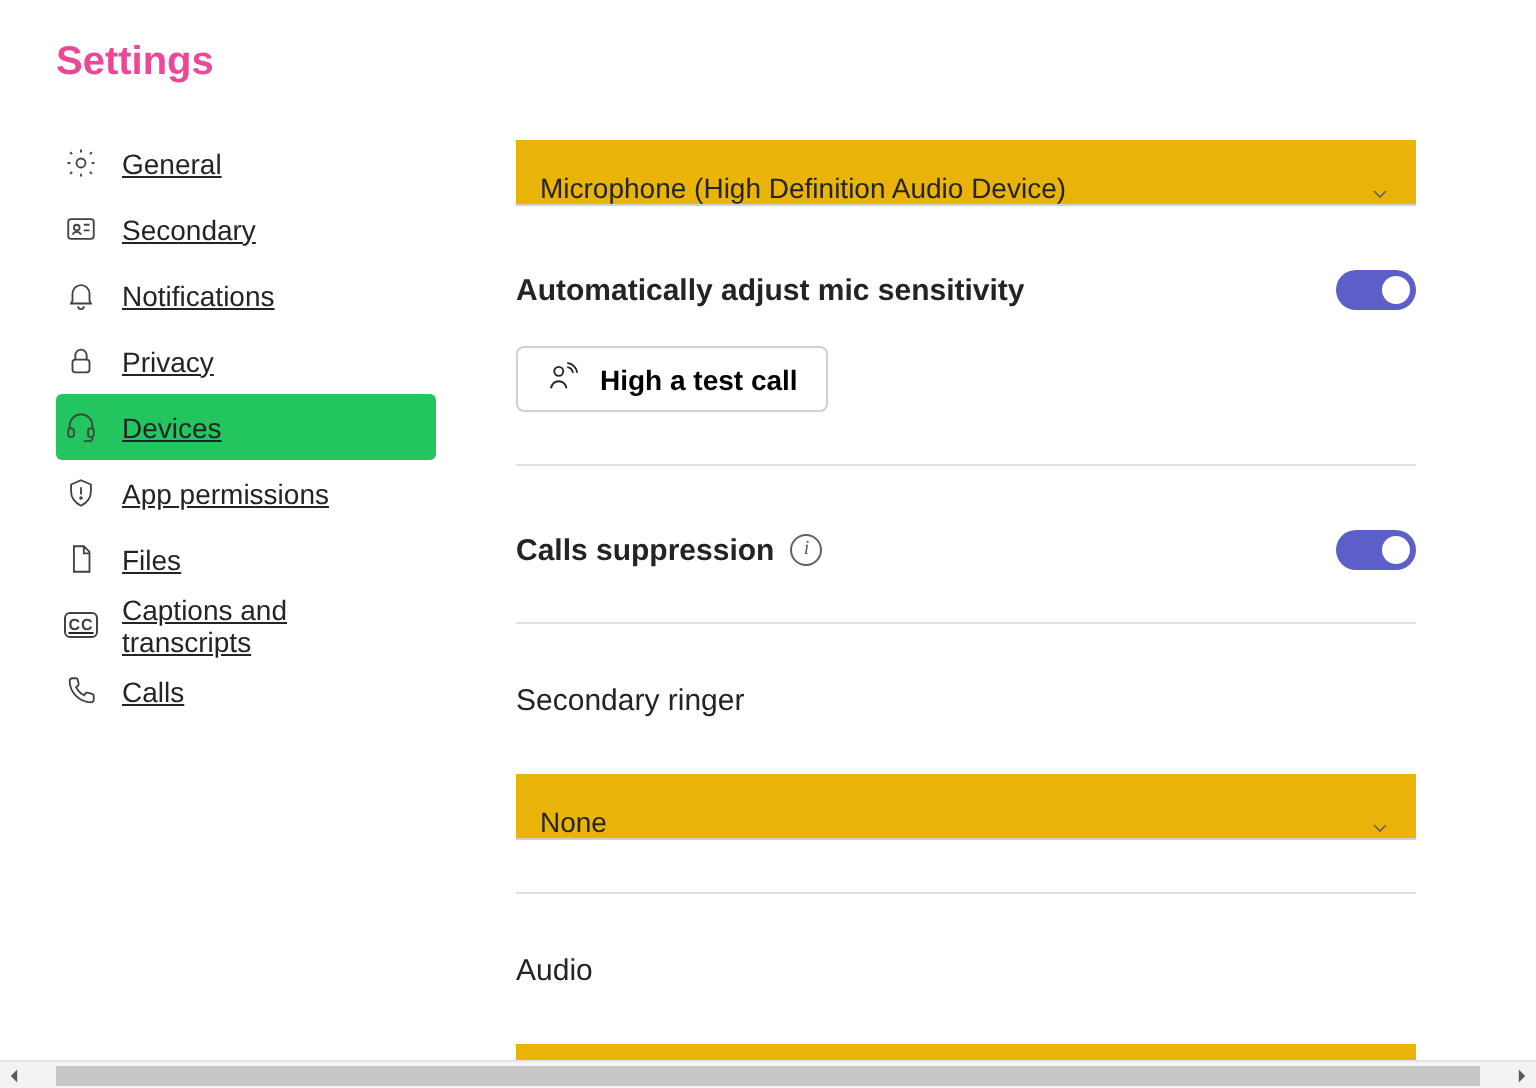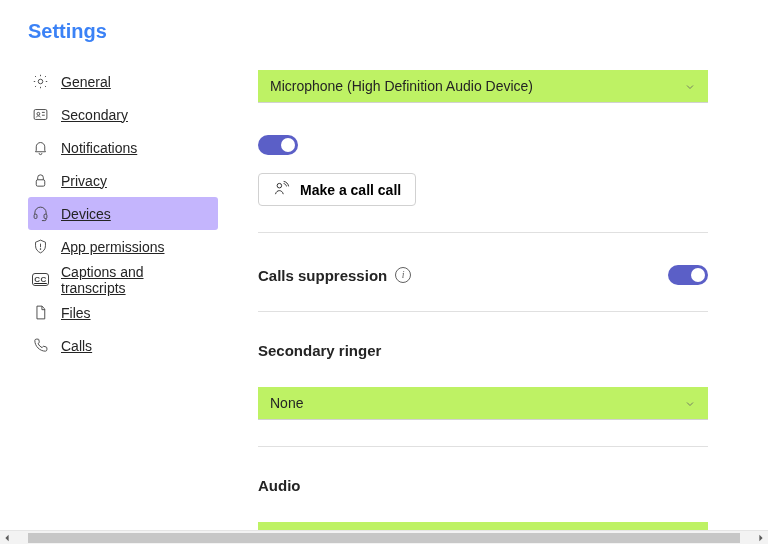--- a/index.html
+++ b/index.html
@@ -20,53 +20,53 @@
     padding: 20px 0 0 0;
   }
   .sidebar {
     width: 228px;
     padding: 0 10px 0 28px;
   }
   .page-title {
     font-size: 20px;
     font-weight: 700;
     margin: 0 0 22px 0;
-    color: #3b82f6;
+    color: #ec4899;
   }
   .nav-list { list-style: none; margin: 0; padding: 0; }
   .nav-item {
     display: flex;
     align-items: center;
     gap: 12px;
     height: 33px;
     padding: 0 10px 0 4px;
     cursor: pointer;
     border-radius: 3px;
     color: #242424;
     text-decoration: underline;
   }
-  .nav-item.active { background: #c4b5fd; }
+  .nav-item.active { background: #22c55e; }
   .nav-icon {
     width: 17px; height: 17px;
     display: inline-flex; align-items: center; justify-content: center;
     flex-shrink: 0;
   }
   .nav-icon svg { width: 17px; height: 17px; stroke: #424242; stroke-width: 1.3; fill: none; }
   .nav-icon.cc { border: 1.3px solid #424242; border-radius: 3px; width: 17px; height: 13px; font-size: 8px; font-weight: 600; letter-spacing: 0.5px; line-height: 11px; text-align: center; color: #424242; }
 
   .main {
     flex: 1;
     padding: 0 60px 0 30px;
   }
   .select {
     display: flex;
-    align-items: center;
+    align-items: flex-end;
     justify-content: space-between;
     height: 33px;
-    background: #bef264;
+    background: #eab308;
     border-bottom: 1px solid #d1d1d1;
     padding: 0 12px;
     cursor: pointer;
     margin-top: 50px;
     gap: 17px;
   }
   .select.later { margin-top: 28px; }
   .chev { width: 12px; height: 12px; }
   .chev svg { width: 12px; height: 12px; stroke: #616161; stroke-width: 1.6; fill:none; }
 
@@ -104,21 +104,21 @@
     background: #fff;
     cursor: pointer;
     margin-top: 18px;
     font-weight: 600;
     font-size: 14px;
   }
   .btn svg { width:17px; height:17px; stroke:#242424; stroke-width:1.3; fill:none; }
 
   .divider { border: none; border-top: 1px solid #e0e0e0; margin: 26px 0 0 0; }
 
-  .section-heading { font-weight: 700; font-size: 15px; margin-top: 30px; }
+  .section-heading { font-weight: 400; font-size: 15px; margin-top: 30px; }
 
   .hscroll {
     position: absolute;
     left: 0; right: 0; bottom: 0;
     height: 14px;
     background: #f3f3f3;
     border-top: 1px solid #e5e5e5;
     display: flex;
     align-items: center;
   }
@@ -191,31 +191,31 @@
         <span class="nav-icon">
           <svg viewBox="0 0 24 24">
               <path d="M12 3l7 3v5c0 5-3 8-7 10-4-2-7-5-7-10V6l7-3z"></path>
               <path d="M12 8v5"></path>
               <circle cx="12" cy="15.6" r="0.6" fill="#424242"></circle>
             </svg>
         </span>
         <span>App permissions</span>
       </li>
       <li class="nav-item">
+        <span class="nav-icon">
+          <svg viewBox="0 0 24 24">
+              <path d="M7 3h7l4 4v14H7z"></path>
+              <path d="M14 3v5h4"></path>
+            </svg>
+        </span>
+        <span>Files</span>
+      </li>
+      <li class="nav-item">
         <span class="nav-icon cc">CC</span>
         <span>Captions and transcripts</span>
-      </li>
-      <li class="nav-item">
-        <span class="nav-icon">
-          <svg viewBox="0 0 24 24">
-              <path d="M7 3h7l4 4v14H7z"></path>
-              <path d="M14 3v5h4"></path>
-            </svg>
-        </span>
-        <span>Files</span>
       </li>
       <li class="nav-item">
         <span class="nav-icon">
           <svg viewBox="0 0 24 24">
               <path d="M6 3c-1 0-2 .8-2 2 0 8 7 15 15 15 1.2 0 2-1 2-2v-2.5c0-.7-.5-1.3-1.2-1.5l-3-.8c-.6-.2-1.2 0-1.6.5l-1 1.3a12 12 0 0 1-5.7-5.7l1.3-1c.5-.4.7-1 .5-1.6l-.8-3C9.8 3.5 9.2 3 8.5 3H6z"></path>
             </svg>
         </span>
         <span>Calls</span>
       </li>
     </ul>
@@ -226,33 +226,34 @@
     <div class="select">
       <span>Microphone (High Definition Audio Device)</span>
       <span class="chev">
         <svg viewBox="0 0 24 24">
             <path d="M6 9l6 6 6-6"></path>
           </svg>
       </span>
     </div>
 
     <div class="row">
+      <div class="row-label">Automatically adjust mic sensitivity</div>
       <div class="toggle"></div>
     </div>
 
     <button class="btn">
       <span>
         <svg viewBox="0 0 24 24">
             <circle cx="9" cy="8" r="3.2"></circle>
             <path d="M3.5 20c.8-3.4 3.2-5 5.5-5s4.7 1.6 5.5 5"></path>
             <path d="M15 5c2 .3 3.7 2 4 4"></path>
             <path d="M15 2c3.6.4 6.6 3.4 7 7"></path>
           </svg>
       </span>
-      <span>Make a call call</span>
+      <span>High a test call</span>
     </button>
 
     <hr class="divider">
 
     <div class="row">
       <div class="row-label">
         <span>Calls suppression</span>
         <span class="info-icon">i</span>
       </div>
       <div class="toggle"></div>

